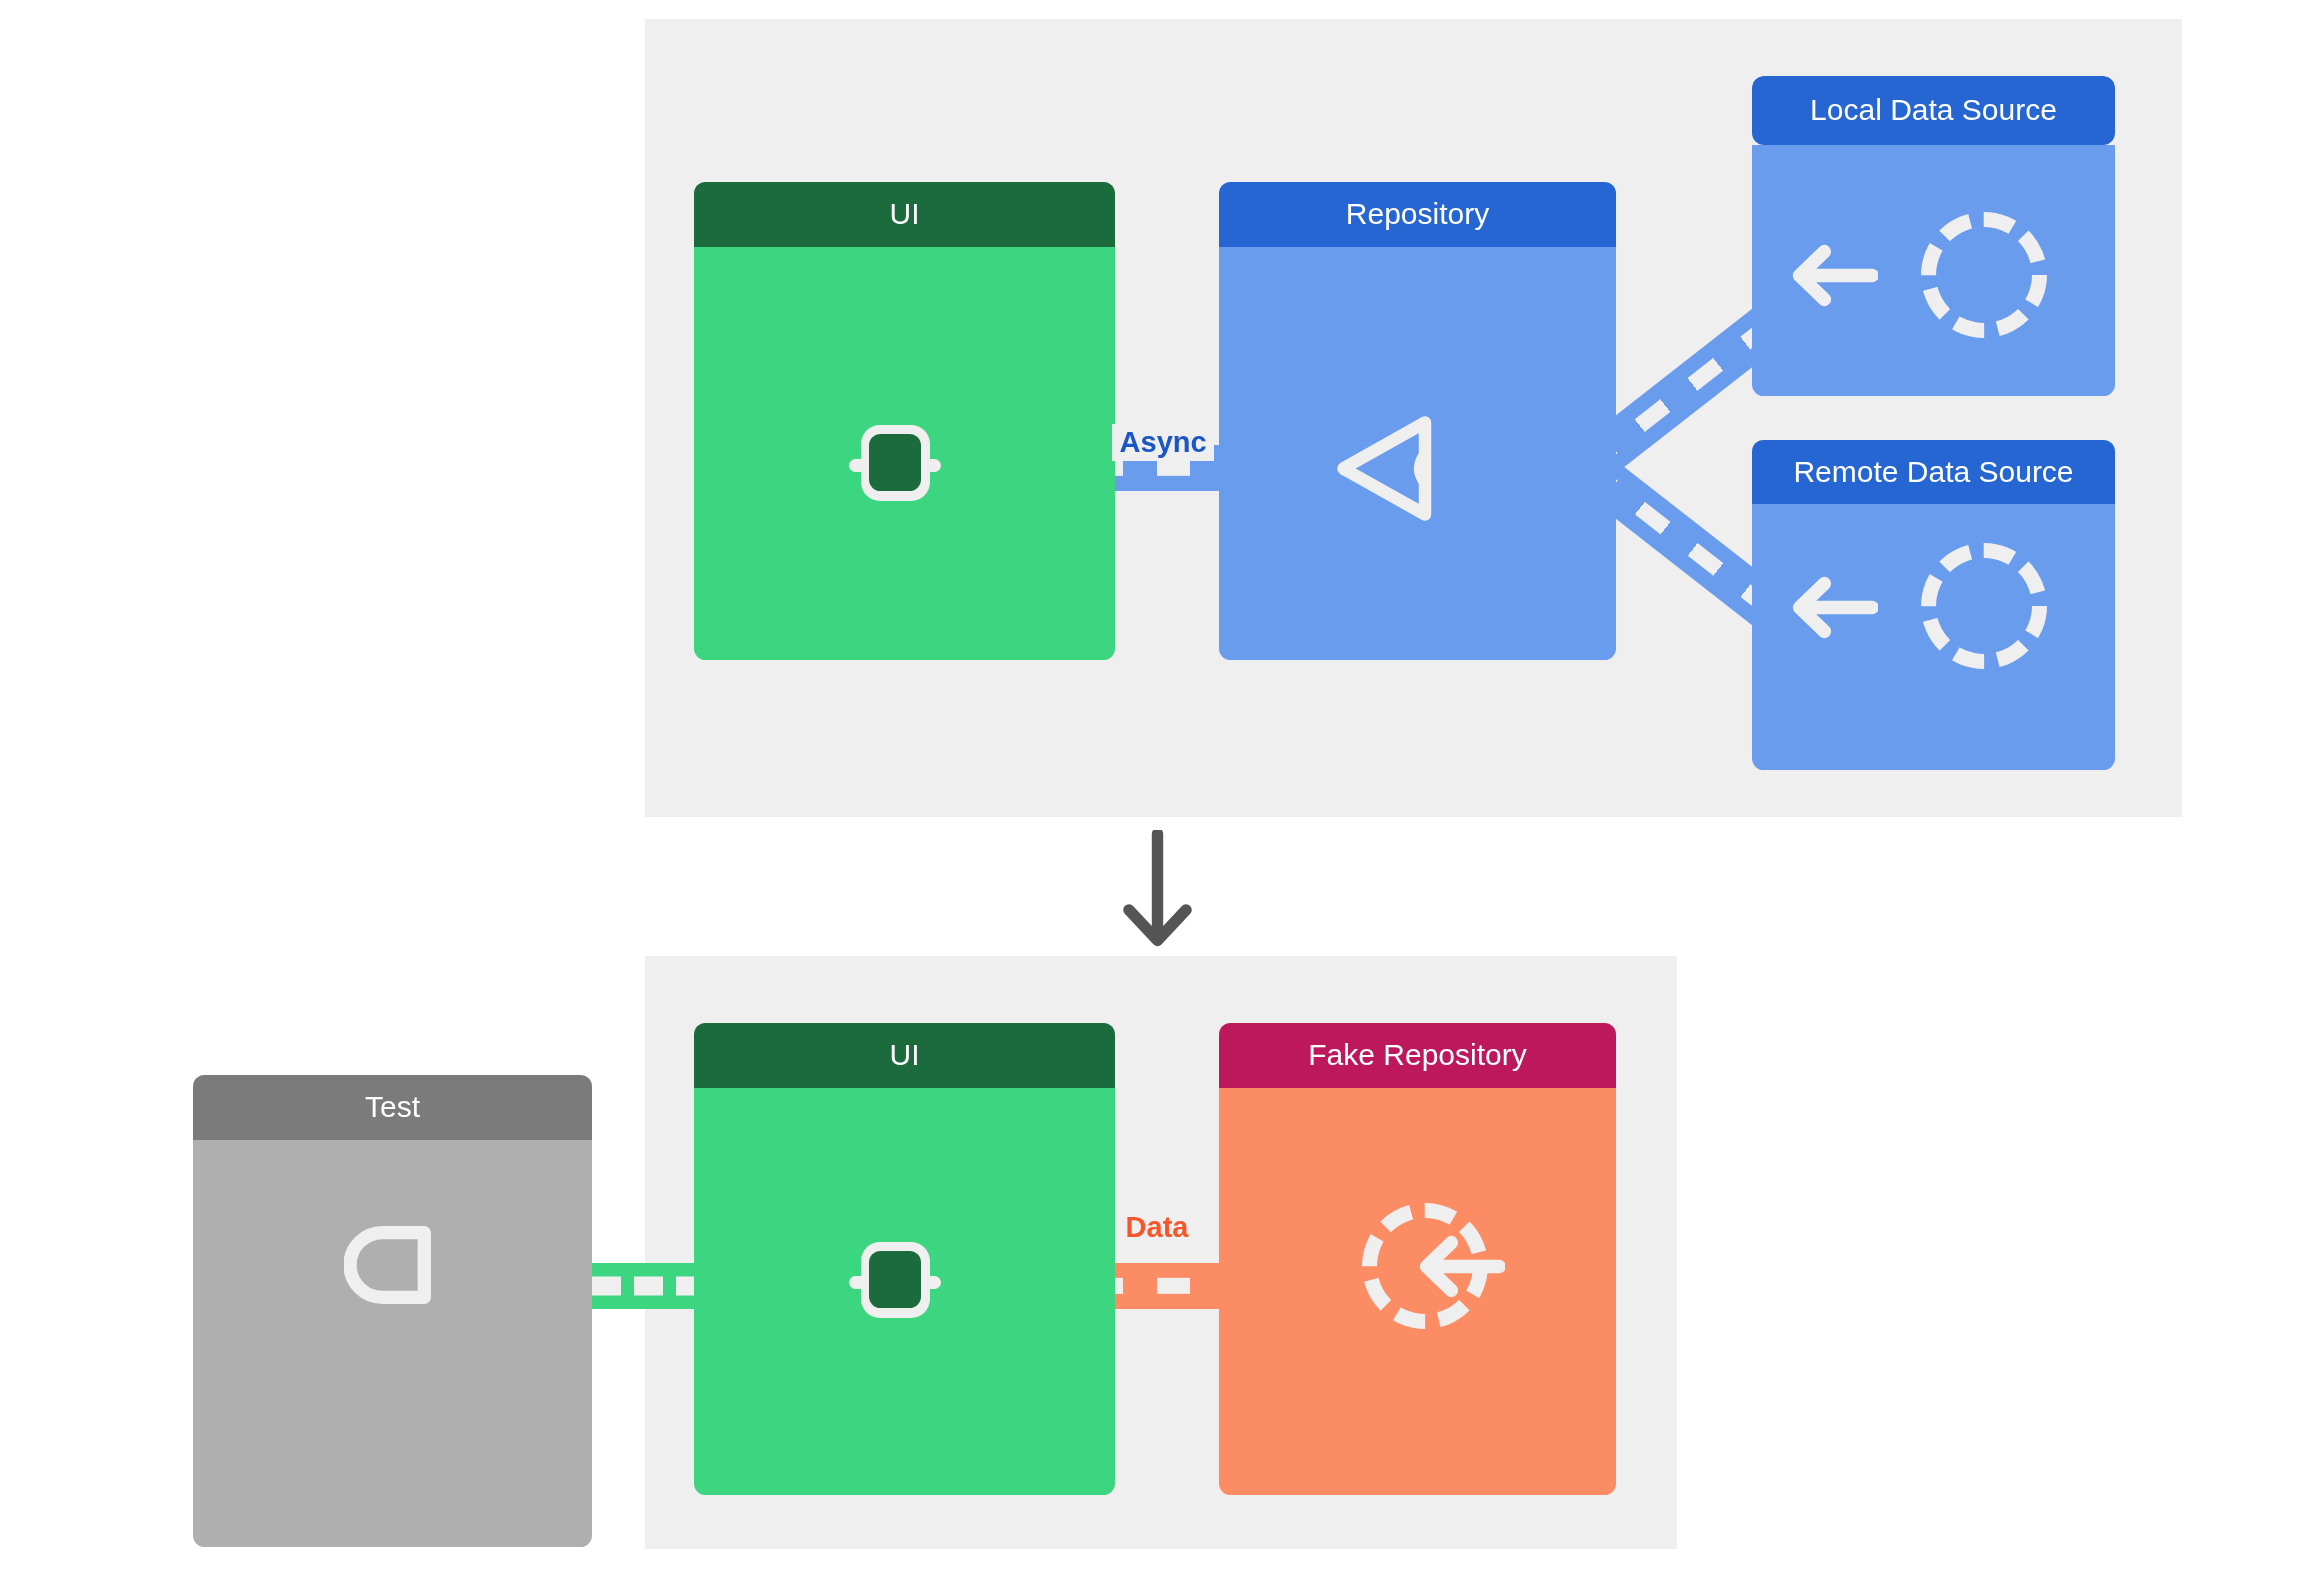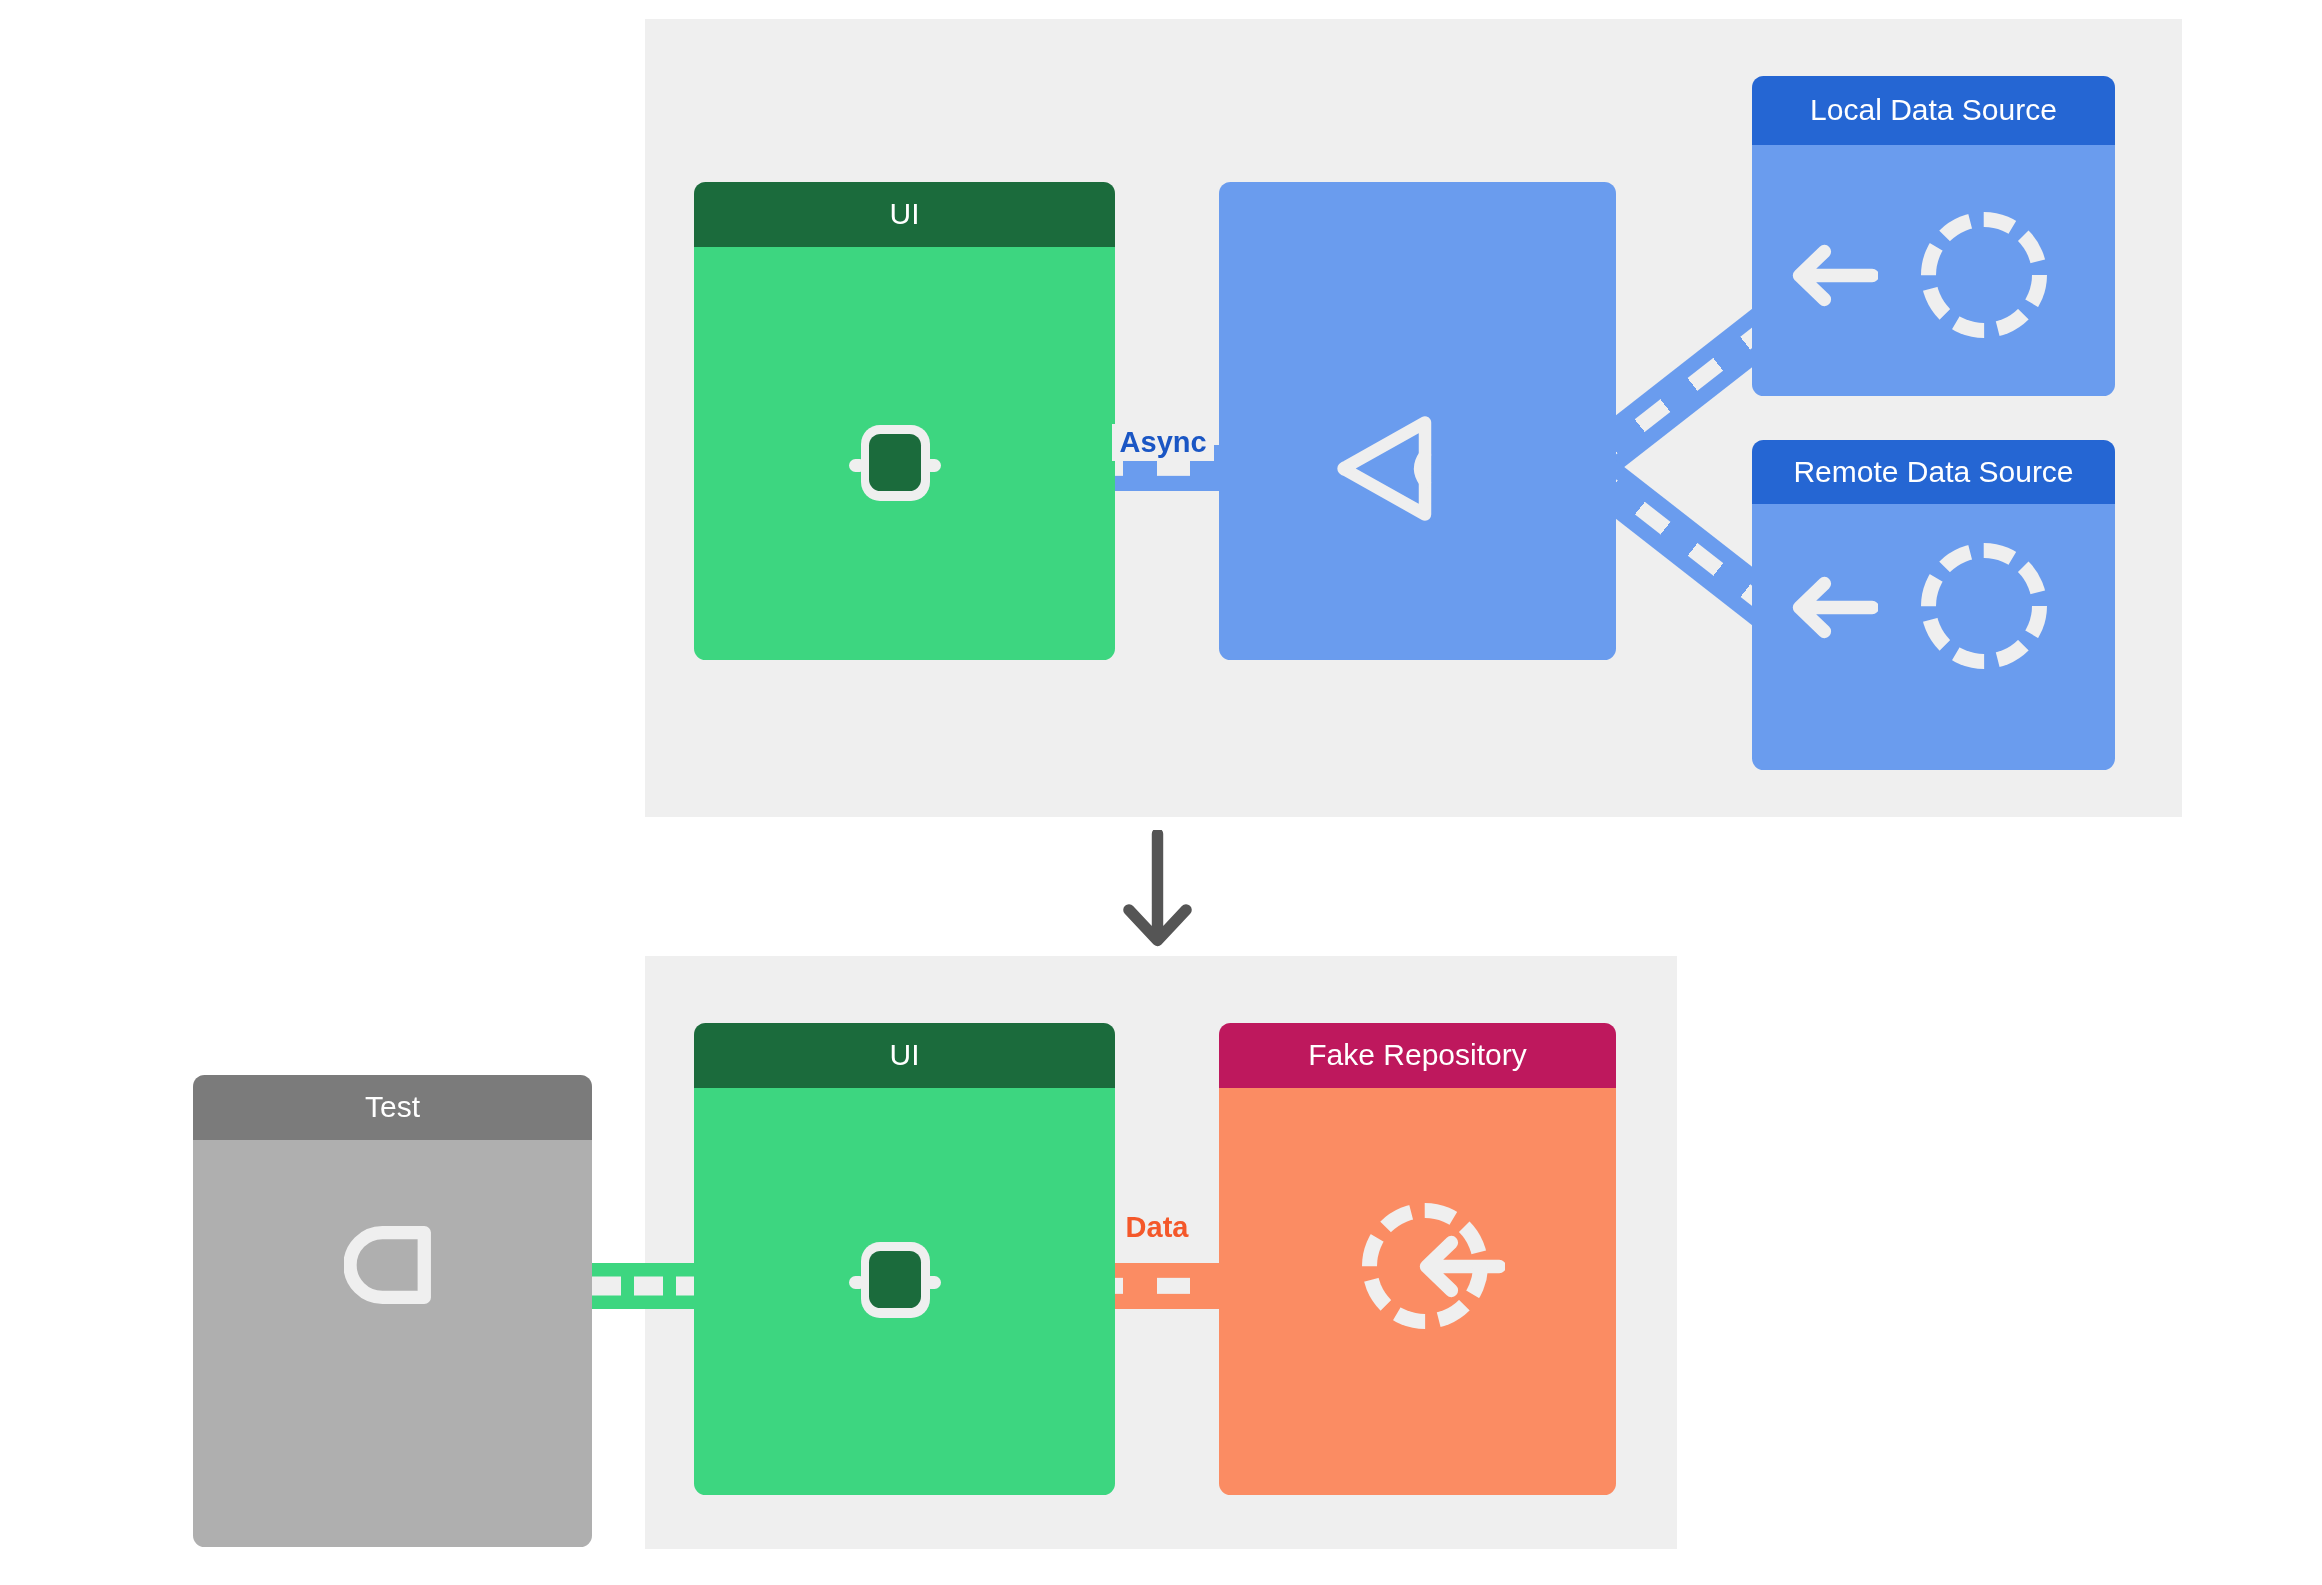--- a/index.html
+++ b/index.html
@@ -34,21 +34,21 @@
   .t-orange .card-body  {background:#FB8C63;}
   .t-gray   .card-header{background:#7B7B7B;}
   .t-gray   .card-body  {background:#AFAFAF;}
 
   
   #card-ui-prod       {left:694px; top:182px;  width:421px; height:478px;}
   #card-ui-prod .card-header{height:65px;}
   #card-repository    {left:1219px;top:182px;  width:397px; height:478px;}
   #card-repository .card-header{height:65px;}
   #card-local-source  {left:1752px;top:76px;   width:363px; height:320px;}
-  #card-local-source .card-header{height:69px;}
+  #card-local-source .card-header{height:69px;border-radius:12px;}
   #card-remote-source {left:1752px;top:440px;  width:363px; height:330px;}
   #card-remote-source .card-header{height:64px;}
 
   
   #card-test          {left:193px; top:1075px; width:399px; height:472px;}
   #card-test .card-header{height:65px;}
   #card-ui-test       {left:694px; top:1023px; width:421px; height:472px;}
   #card-ui-test .card-header{height:65px;}
   #card-fake-repo     {left:1219px;top:1023px; width:397px; height:472px;}
   #card-fake-repo .card-header{height:65px;}
@@ -150,20 +150,21 @@
   <div class="band-diag" id="band-remote">
     <div class="dashes"></div>
   </div>
 
   <div class="card t-green" id="card-ui-prod">
     <div class="card-header">UI</div>
     <div class="card-body"></div>
   </div>
 
   <div class="card t-blue" id="card-repository">
+    <div class="card-header">Repository</div>
     <div class="card-body"></div>
   </div>
 
   <div class="card t-blue" id="card-local-source">
     <div class="card-header">Local Data Source</div>
     <div class="card-body"></div>
   </div>
 
   <div class="card t-blue" id="card-remote-source">
     <div class="card-header">Remote Data Source</div>

